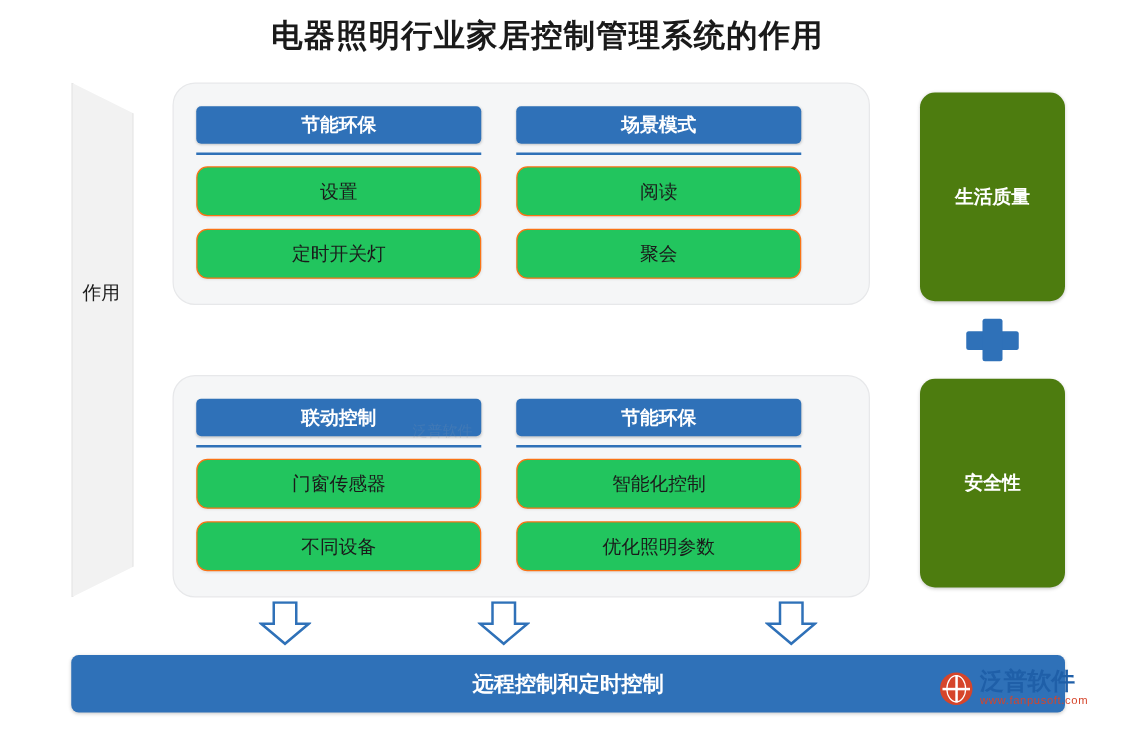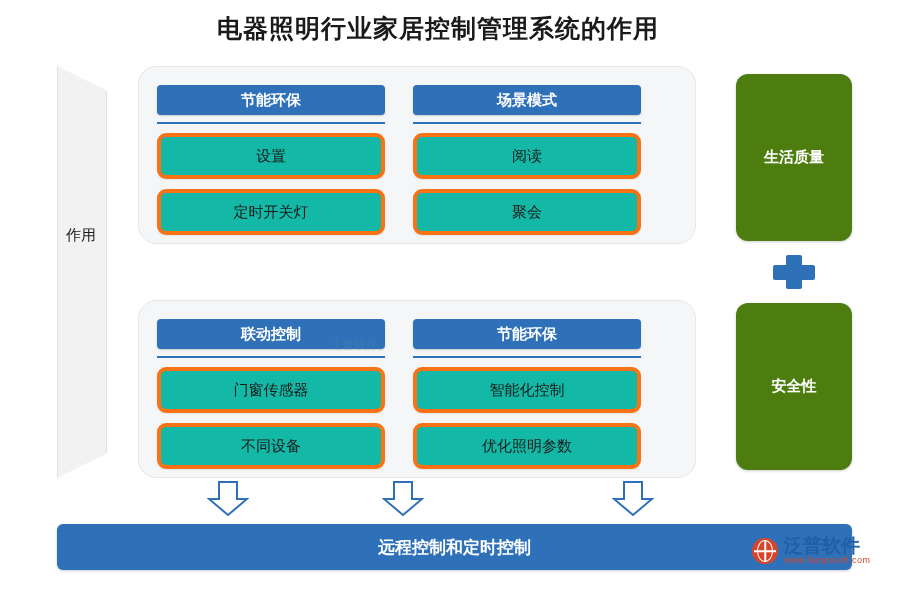--- a/index.html
+++ b/index.html
@@ -78,22 +78,22 @@
     justify-content: center;
     box-shadow: 0 1px 2px rgba(0,0,0,0.18);
   }
   .divider {
     height: 2px;
     background: #2f71b8;
     margin: 7px 0 9px 0;
   }
   .item {
     height: 38px;
-    background: #14b8a6;
-    border: 4px solid #f97316;
+    background: #22c55e;
+    border: 1px solid #f97316;
     border-radius: 9px;
     display: flex;
     align-items: center;
     justify-content: center;
     font-size: 15px;
     color: #1a1a1a;
     margin-bottom: 10px;
     box-shadow: 0 1px 2px rgba(0,0,0,0.07);
   }
   

